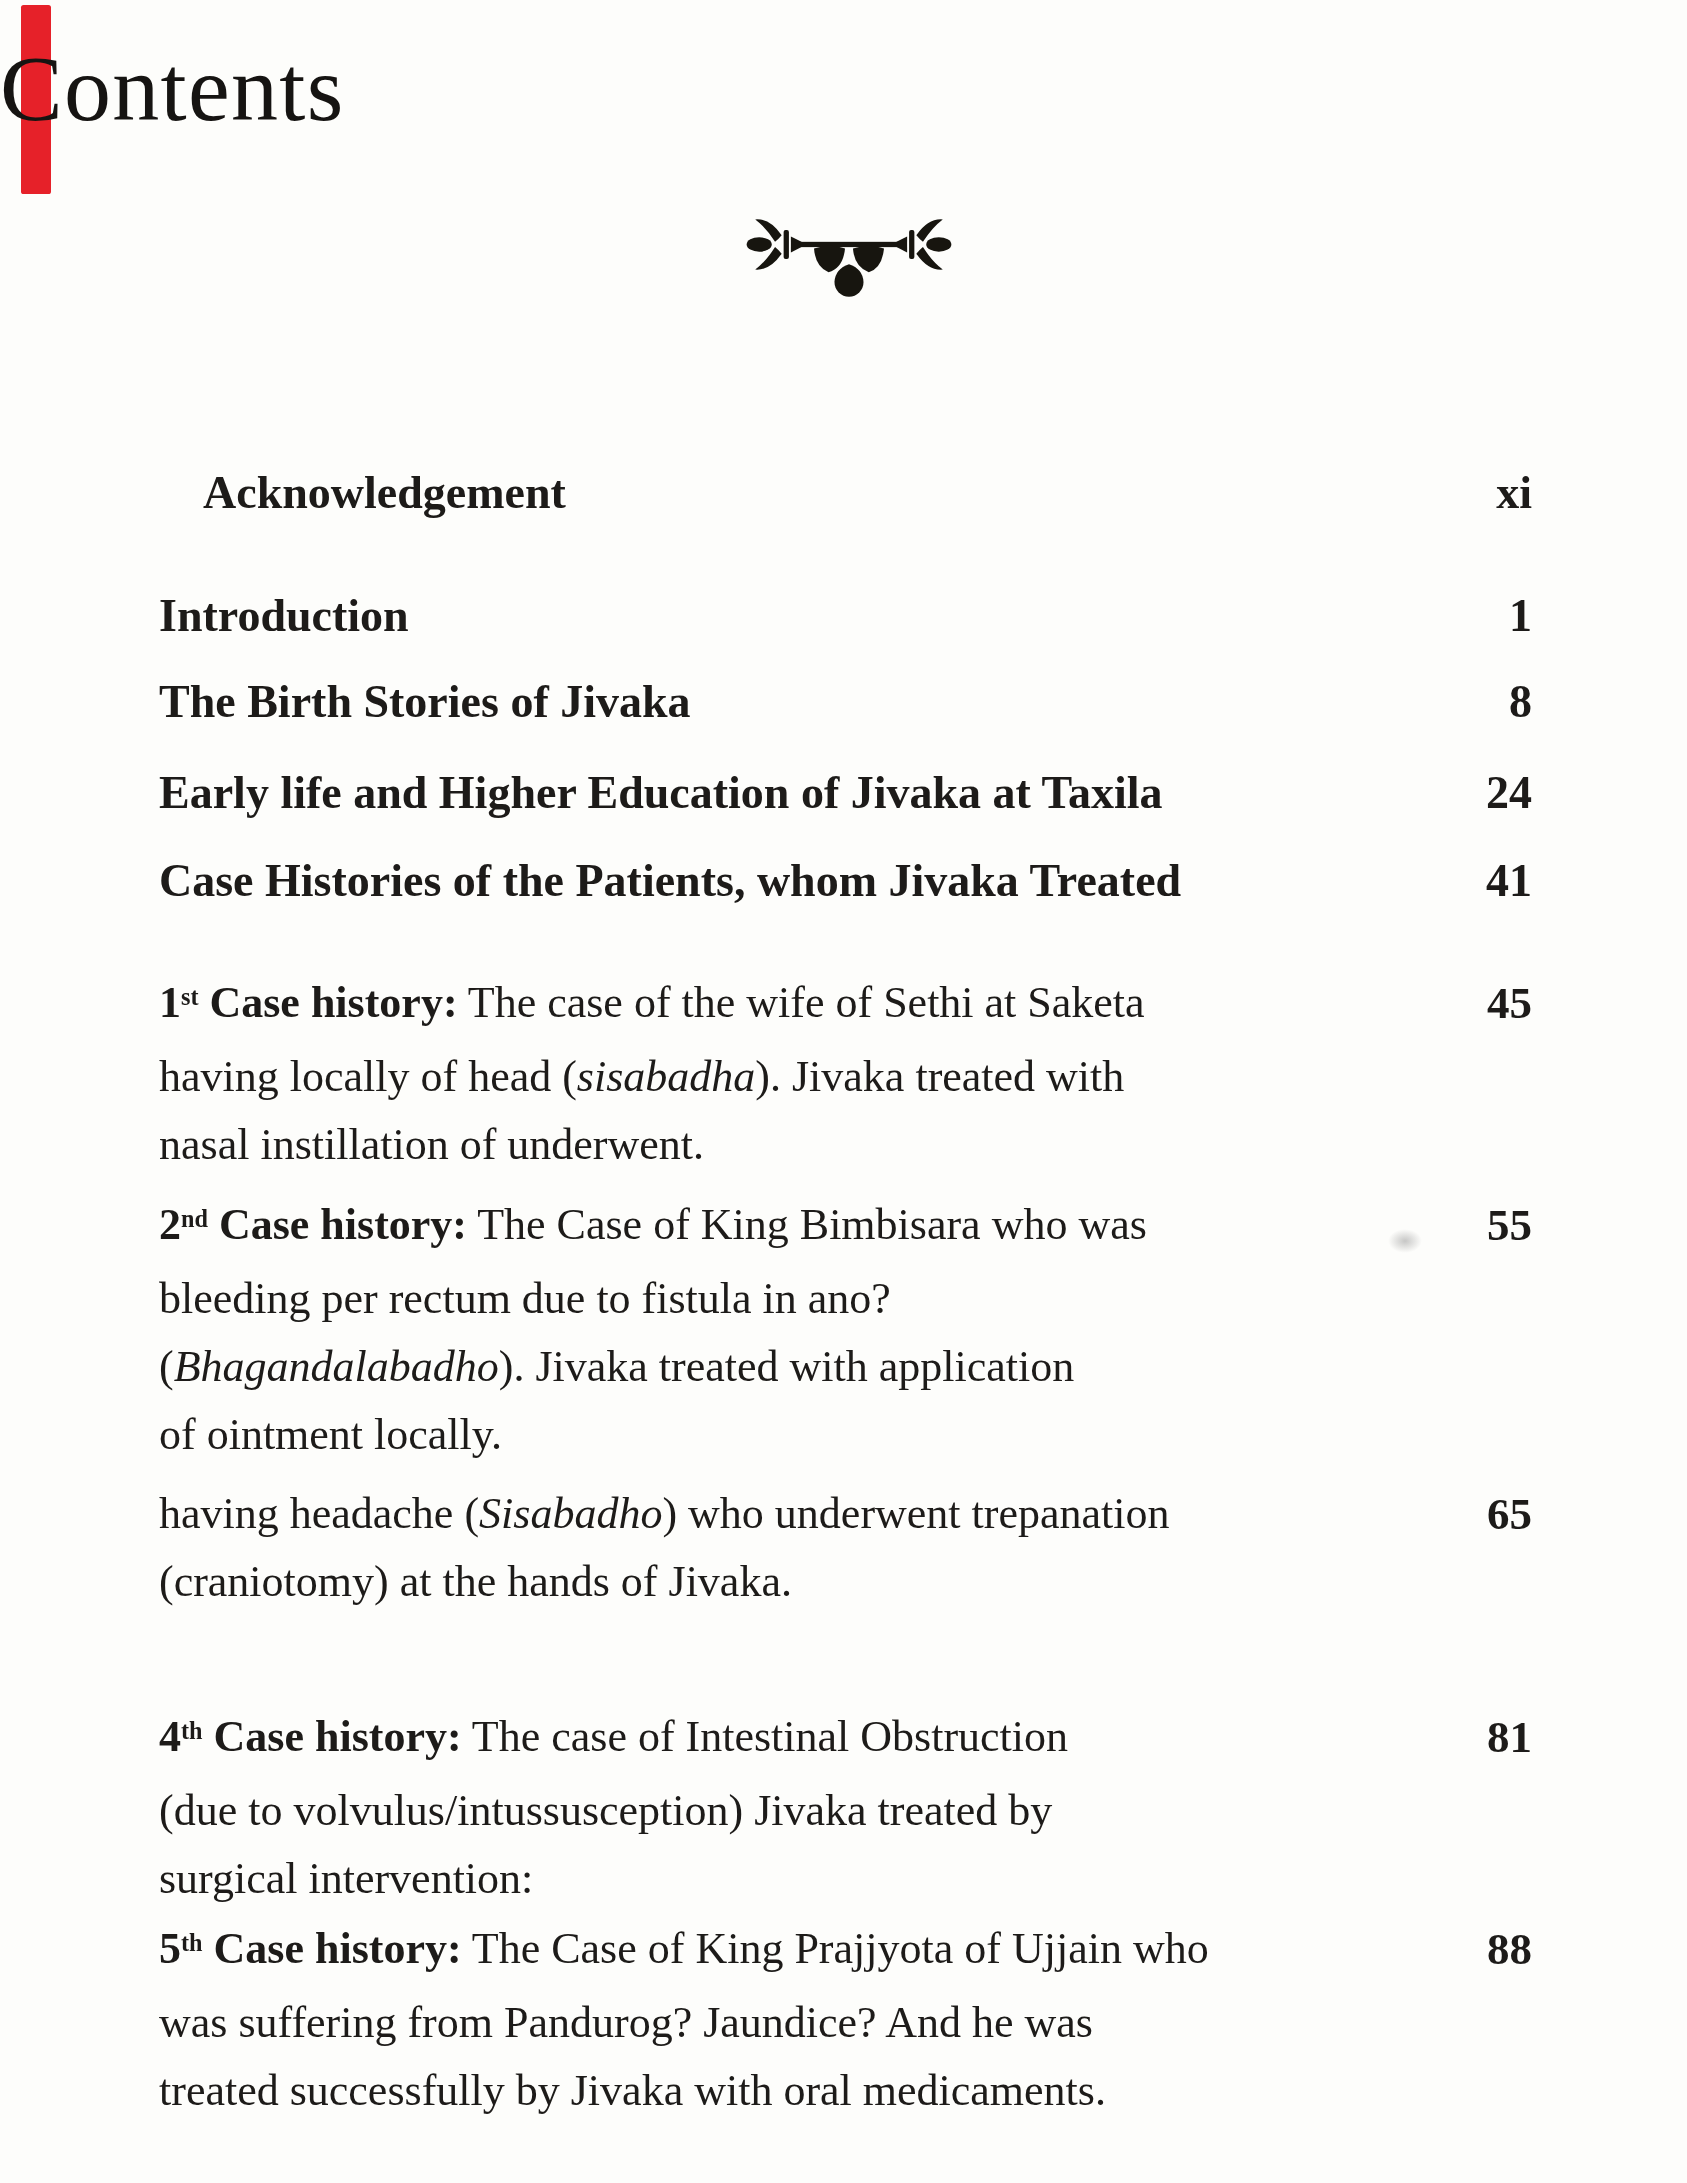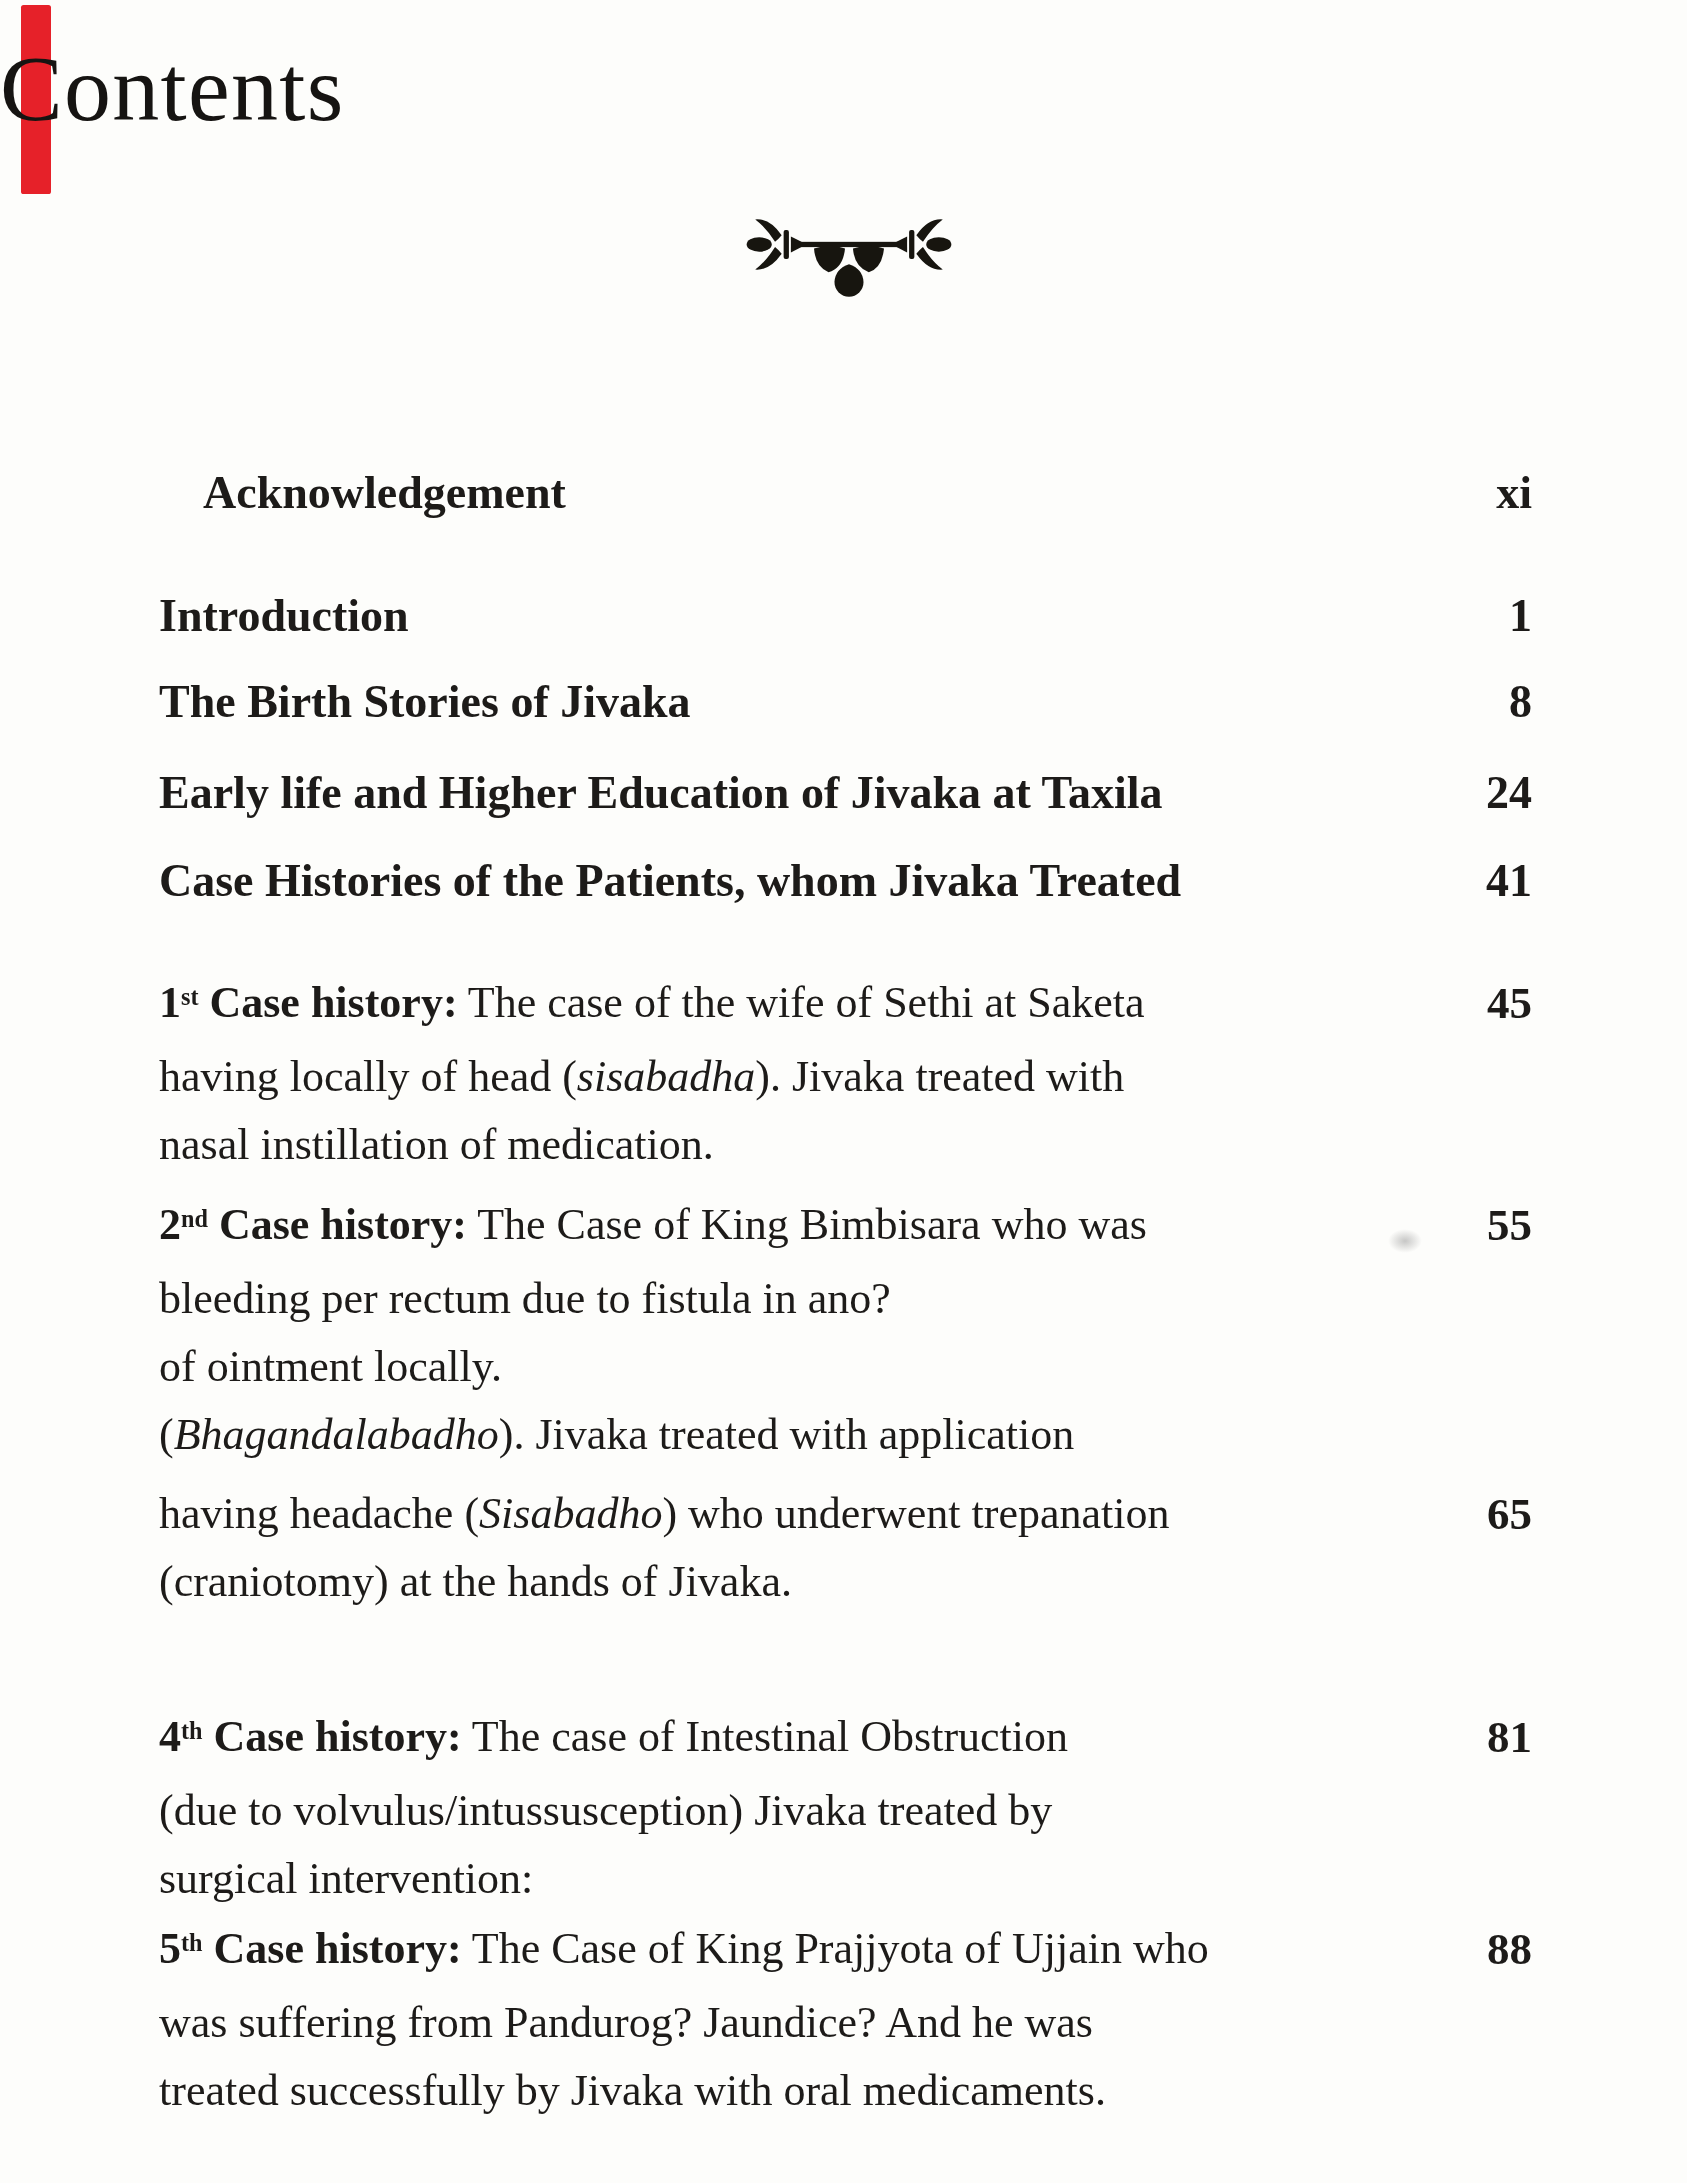--- a/index.html
+++ b/index.html
@@ -71,28 +71,28 @@
       <div class="fm-row" style="top: 593px;"><span>Introduction</span><span class="page-num fm-num">1</span></div>
       <div class="fm-row" style="top: 679px;"><span>The Birth Stories of Jivaka</span><span class="page-num fm-num">8</span></div>
       <div class="fm-row" style="top: 770px;"><span>Early life and Higher Education of Jivaka at Taxila</span><span class="page-num fm-num">24</span></div>
       <div class="fm-row" style="top: 858px;"><span>Case Histories of the Patients, whom Jivaka Treated</span><span class="page-num fm-num">41</span></div>
     </div>
 
   <div>
       <div class="case-entry" style="top: 969px;">
         <div class="case-line"><span class="lead">1<sup class="ord">st</sup> Case history:</span><span> The case of the wife of Sethi at Saketa</span></div>
         <div class="case-line"><span>having locally of head (</span><span class="it">sisabadha</span><span>). Jivaka treated with</span></div>
-        <div class="case-line"><span>nasal instillation of medication.</span></div>
+        <div class="case-line"><span>nasal instillation of underwent.</span></div>
         <span class="page-num case-num" style="top: 0px;">45</span>
       </div>
       <div class="case-entry" style="top: 1191px;">
         <div class="case-line"><span class="lead">2<sup class="ord">nd</sup> Case history:</span><span> The Case of King Bimbisara who was</span></div>
         <div class="case-line"><span>bleeding per rectum due to fistula in ano?</span></div>
+        <div class="case-line"><span>(</span><span class="it">Bhagandalabadho</span><span>). Jivaka treated with application</span></div>
         <div class="case-line"><span>of ointment locally.</span></div>
-        <div class="case-line"><span>(</span><span class="it">Bhagandalabadho</span><span>). Jivaka treated with application</span></div>
         <span class="page-num case-num" style="top: 0px;">55</span>
       </div>
       <div class="case-entry" style="top: 1480px;">
         <div class="case-line"><span>having headache (</span><span class="it">Sisabadho</span><span>) who underwent trepanation</span></div>
         <div class="case-line"><span>(craniotomy) at the hands of Jivaka.</span></div>
         <span class="page-num case-num" style="top: 0px; text-align: center;">65</span>
       </div>
       <div class="case-entry" style="top: 1703px;">
         <div class="case-line"><span class="lead">4<sup class="ord">th</sup> Case history:</span><span> The case of Intestinal Obstruction</span></div>
         <div class="case-line"><span>(due to volvulus/intussusception) Jivaka treated by</span></div>

